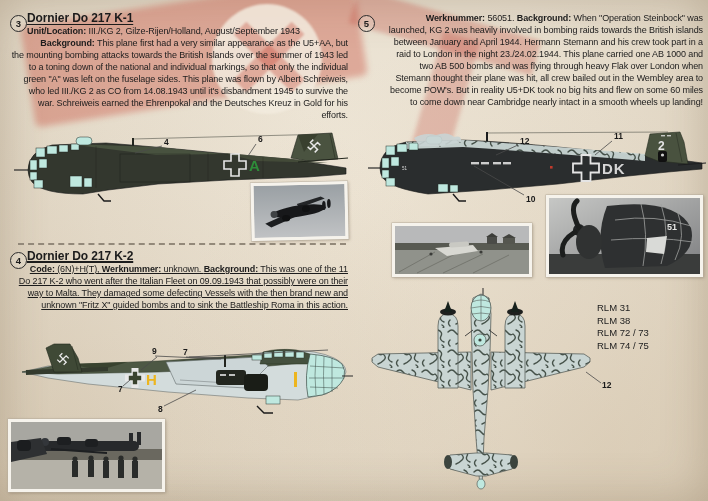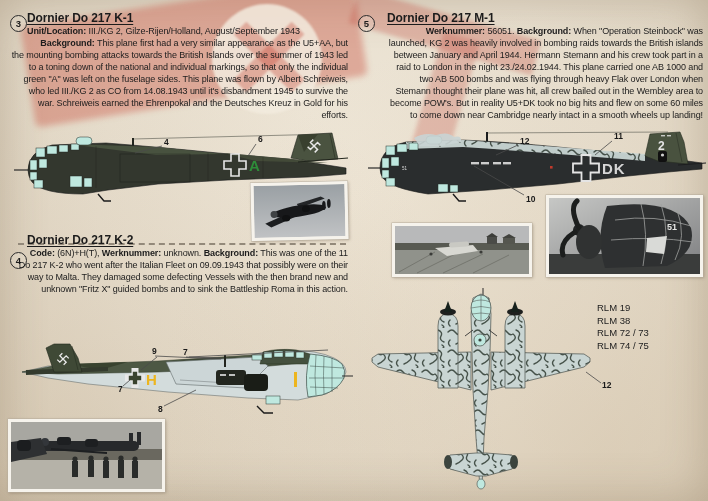--- a/index.html
+++ b/index.html
@@ -27,21 +27,21 @@
   .wm-r2{left:424px;top:34px;width:38px;height:138px;background:rgba(193,72,58,.27);
     transform:rotate(16deg);filter:blur(2px);}
   
   .badge{position:absolute;width:15px;height:15px;border:1.4px solid #2b2b2b;border-radius:50%;
     font-size:9.5px;font-weight:bold;line-height:15px;text-align:center;background:rgba(240,234,222,.25);}
   .sec{position:absolute;font-size:9px;line-height:12px;letter-spacing:-.1px;}
   .sec .title{font-weight:bold;font-size:12px;text-decoration:underline;text-underline-offset:2px;margin:0 0 1px 0;}
   .sec .in{margin-left:16px;}
   .sec p{margin:0;text-indent:16px;text-align:right;}
   .sec3{left:11px;top:12px;width:337px;}
-  .sec4{left:11px;top:234px;width:337px;}
+  .sec4{left:11px;top:250px;width:337px;text-decoration:underline;}
   .sec5{left:387px;top:12px;width:316px;}
   .sec5 .in, .sec5 .title{margin-left:0;}
   .sec5 p{text-indent:0;}
   .divider{position:absolute;left:18px;top:243px;width:328px;border-top:2px dashed #93897a;height:0;}
   
   .photo{position:absolute;background:#f6f3ec;box-shadow:0 0 0 .5px #b9b0a0, 1px 1px 3px rgba(80,60,40,.35);}
   .photo svg{display:block;}
   #photoA{left:251px;top:182px;padding:3px;transform:rotate(-1.2deg);}
   #photoB{left:8px;top:419px;padding:3px;}
   #photoC{left:392px;top:223px;padding:3px;}
@@ -237,21 +237,20 @@
         <circle cx="110" cy="36" r="2.6"></circle>
           <rect x="107" y="38" width="6" height="18"></rect>
         <circle cx="124" cy="37" r="2.6"></circle>
           <rect x="121" y="39" width="6" height="17"></rect>
       </g>
     </svg>
   </div>
 
   <div class="badge" style="left:358px;top:15px;">5</div>
   <div class="sec sec5">
-    <div class="title">Dornier Do 217 M-1</div>
     <p><b>Werknummer:</b> 56051. <b>Background:</b> When "Operation Steinbock" was launched, KG 2 was heavily involved in bombing raids towards the British islands between January and April 1944. Hermann Stemann and his crew took part in a raid to London in the night 23./24.02.1944. This plane carried one AB 1000 and two AB 500 bombs and was flying through heavy Flak over London when Stemann thought their plane was hit, all crew bailed out in the Wembley area to become POW's. But in reality U5+DK took no big hits and flew on some 60 miles to come down near Cambridge nearly intact in a smooth wheels up landing!</p>
   </div>
 
   <svg class="abs" style="left:358px;top:128px;" width="348" height="82" viewBox="0 0 348 82">
     <defs>
       <pattern id="sq2" width="26" height="20" patternUnits="userSpaceOnUse">
         <rect width="26" height="20" fill="#c9d5d3"></rect>
         <path d="M2 4 Q6 0 9 4 T15 6 Q19 9 16 12 T10 16 M18 2 Q23 4 21 8 T24 14 M4 12 Q1 15 4 18" stroke="#46524a" stroke-width="1.4" fill="none" stroke-linecap="round"></path>
       </pattern>
     </defs>
@@ -400,19 +399,19 @@
     <circle cx="112" cy="52" r="6" fill="#bfe8df" stroke="#57605b" stroke-width=".8"></circle>
     <circle cx="112" cy="52" r="1.6" fill="#3b433e"></circle>
     <line x1="105" y1="42" x2="97" y2="48" stroke="#333" stroke-width=".9"></line>
     <line x1="121" y1="42" x2="129" y2="48" stroke="#333" stroke-width=".9"></line>
     <ellipse cx="113" cy="196" rx="4" ry="5" fill="#bfe8df" stroke="#57605b" stroke-width=".7"></ellipse>
     <line class="leader" x1="218" y1="84" x2="233" y2="95"></line>
     <text class="callout" x="234" y="100">12</text>
   </svg>
 
   <div class="rlm">
-    <div>RLM 19</div>
+    <div>RLM 31</div>
     <div>RLM 38</div>
     <div>RLM 72 / 73</div>
     <div>RLM 74 / 75</div>
   </div>
 
 </div>
 
 </body></html>

